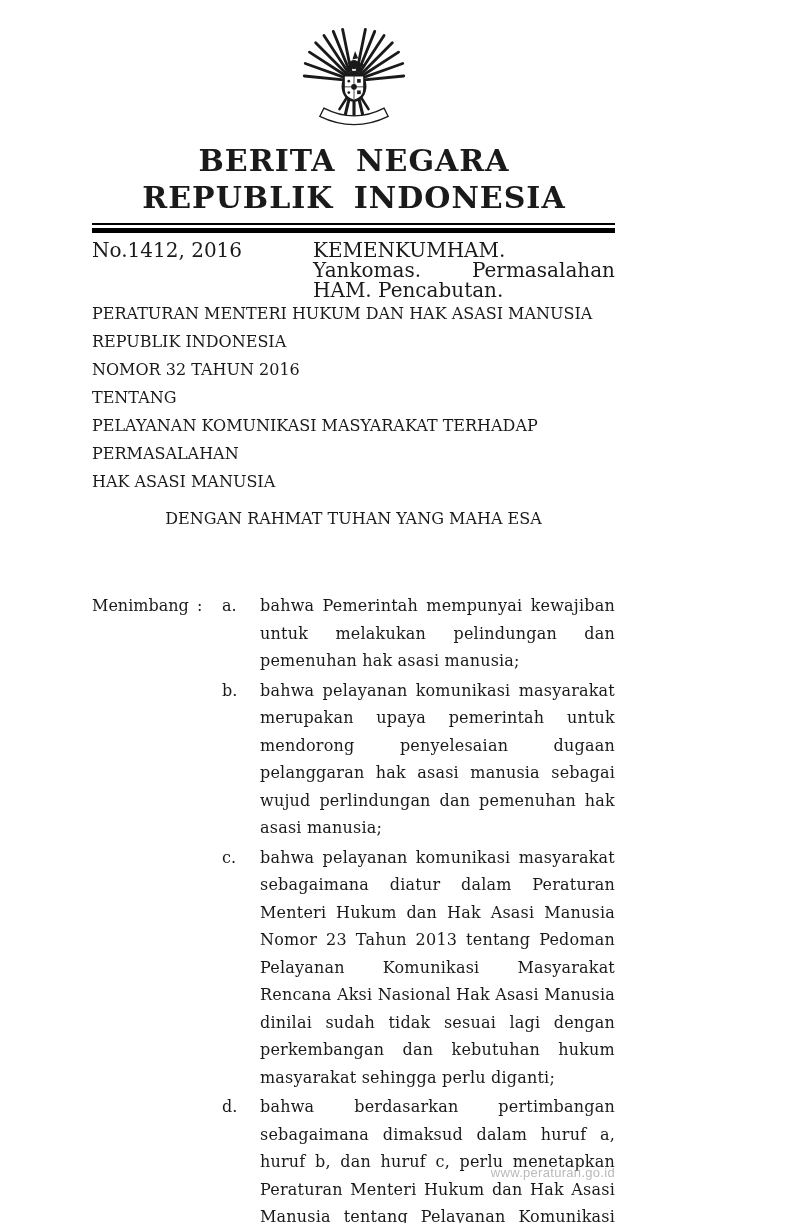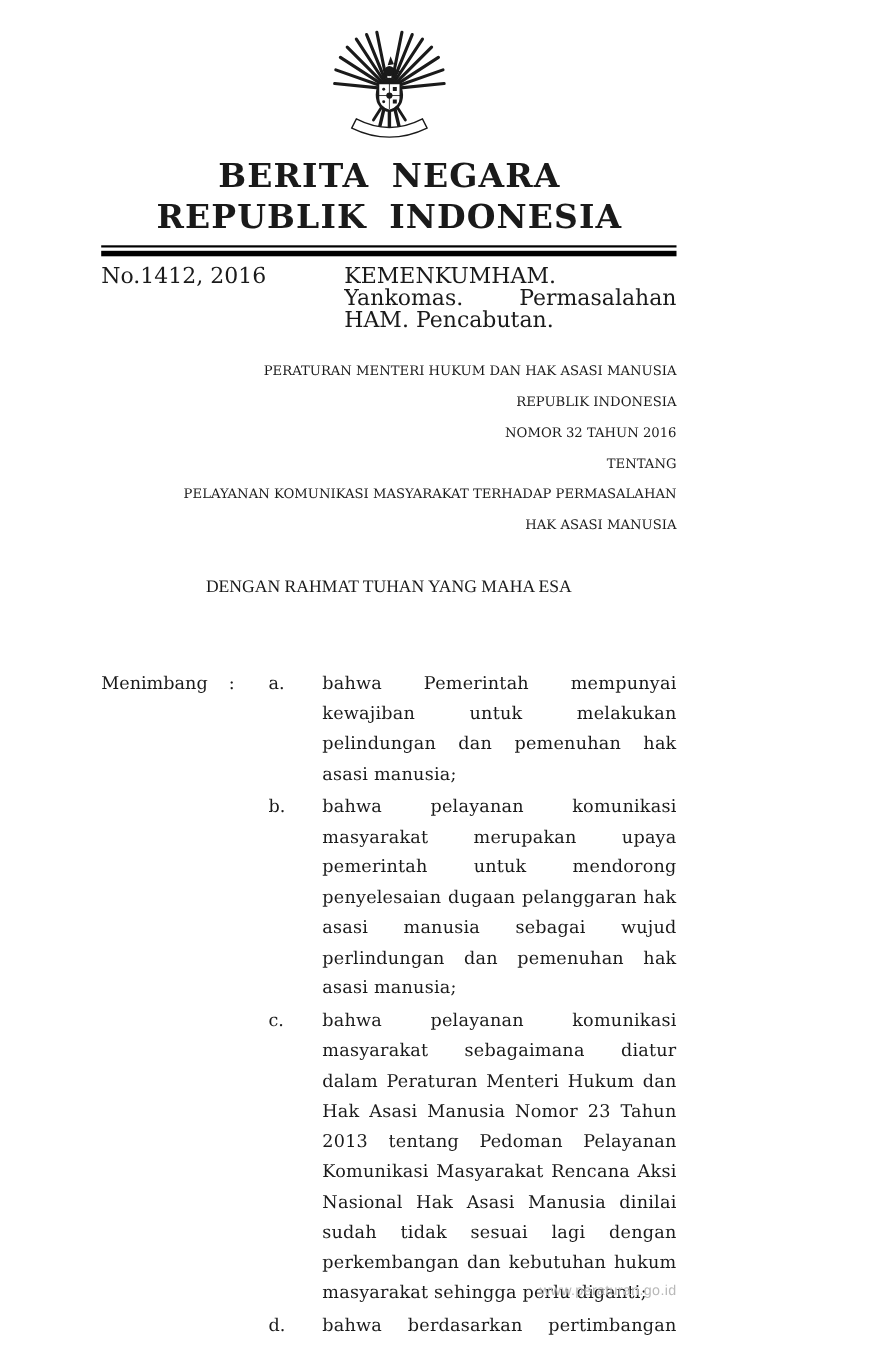--- a/index.html
+++ b/index.html
@@ -30,26 +30,26 @@
     margin-top: 7px;
     height: 3px;
     border-top: 2px solid #000;
     border-bottom: 5px solid #000;
   }
 
   .meta-row { display: flex; margin-top: 7px; font-size: 20px; line-height: 20px; }
   .issue-number { width: 221px; flex-shrink: 0; }
   .subject { flex: 1; text-align: justify; }
 
-  .doc-title { margin-top: 23px; text-align: right; font-size: 12px; line-height: 28px; }
-  .invocation { margin-top: 29px; text-align: center; font-size: 16px; line-height: 28px; font-family: Liberation Serif, serif; }
+  .doc-title { text-align: left; font-size: 16px; line-height: 28px; }
+  .invocation { margin-top: 9px; text-align: center; font-size: 16px; line-height: 28px; }
   .authority  { margin-top: 14px; text-align: center; font-size: 16px; line-height: 28px; }
 
   .considering { margin-top: 59px; font-size: 16px; }
-  .crow { display: grid; grid-template-columns: 105px 25px 38px 1fr; gap: 11px; }
+  .crow { display: grid; grid-template-columns: 105px 25px 38px 1fr; }
   .crow + .crow { margin-top: 2px; }
   .c-label, .c-colon, .c-letter { line-height: 27.5px; }
   .c-text {
     text-align: justify;
     line-height: 27.5px;
     letter-spacing: 0.2px;
   }
 
   .watermark {
     position: absolute;

